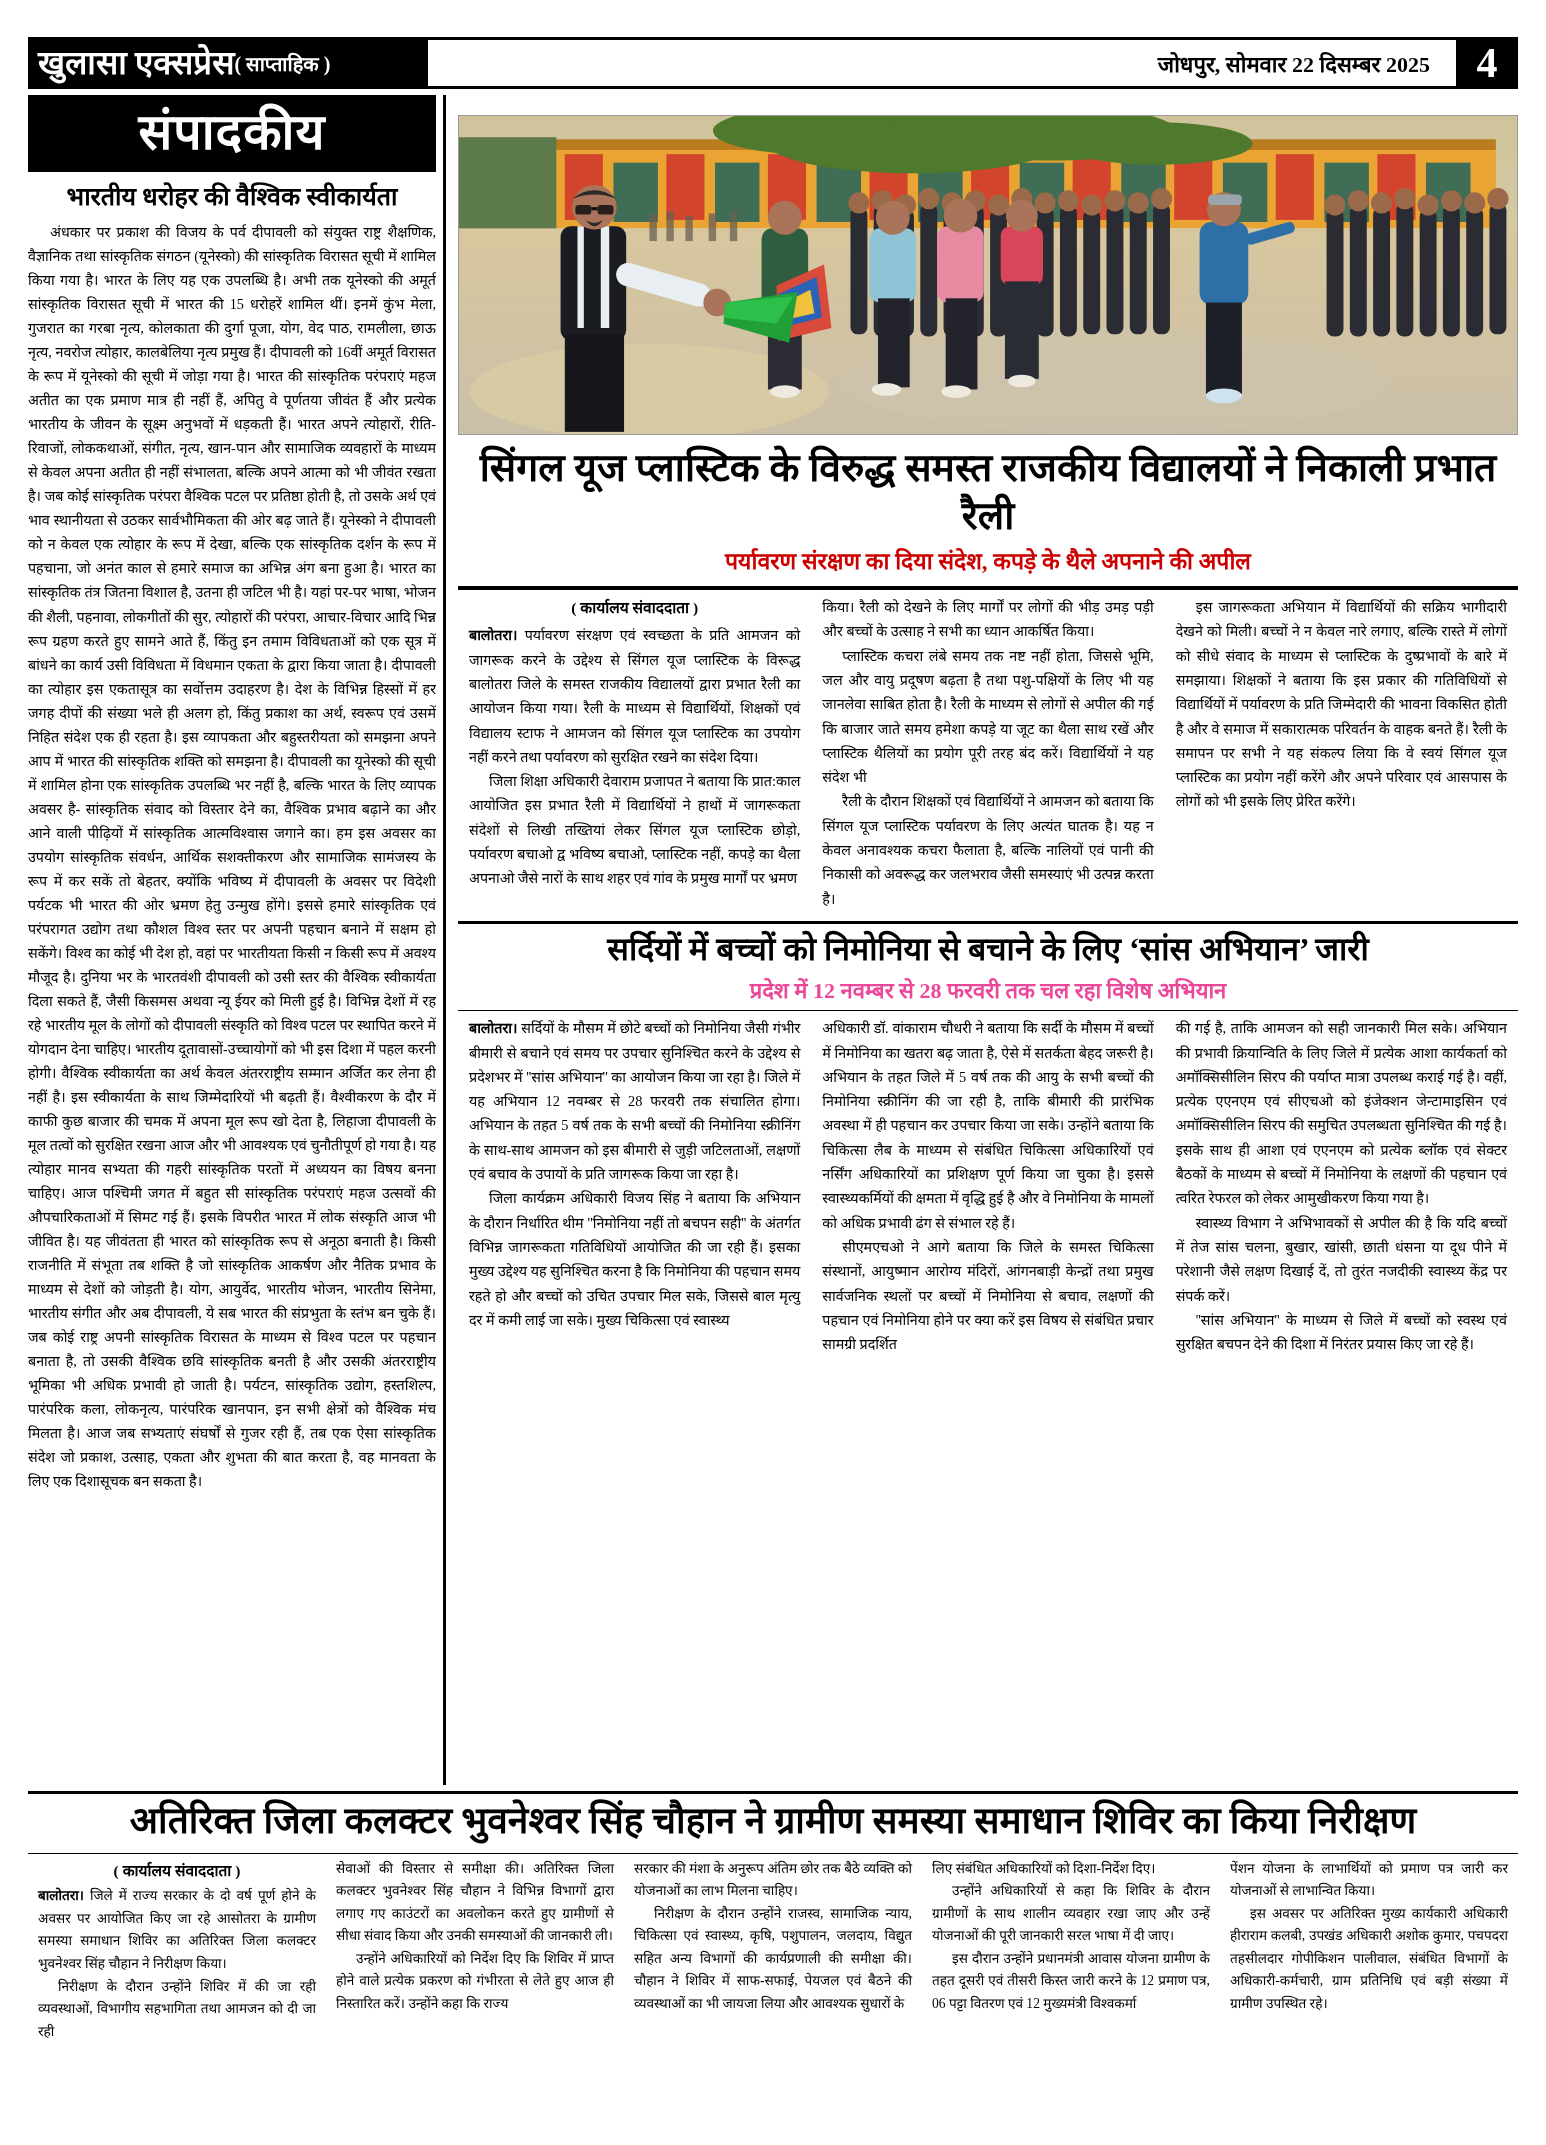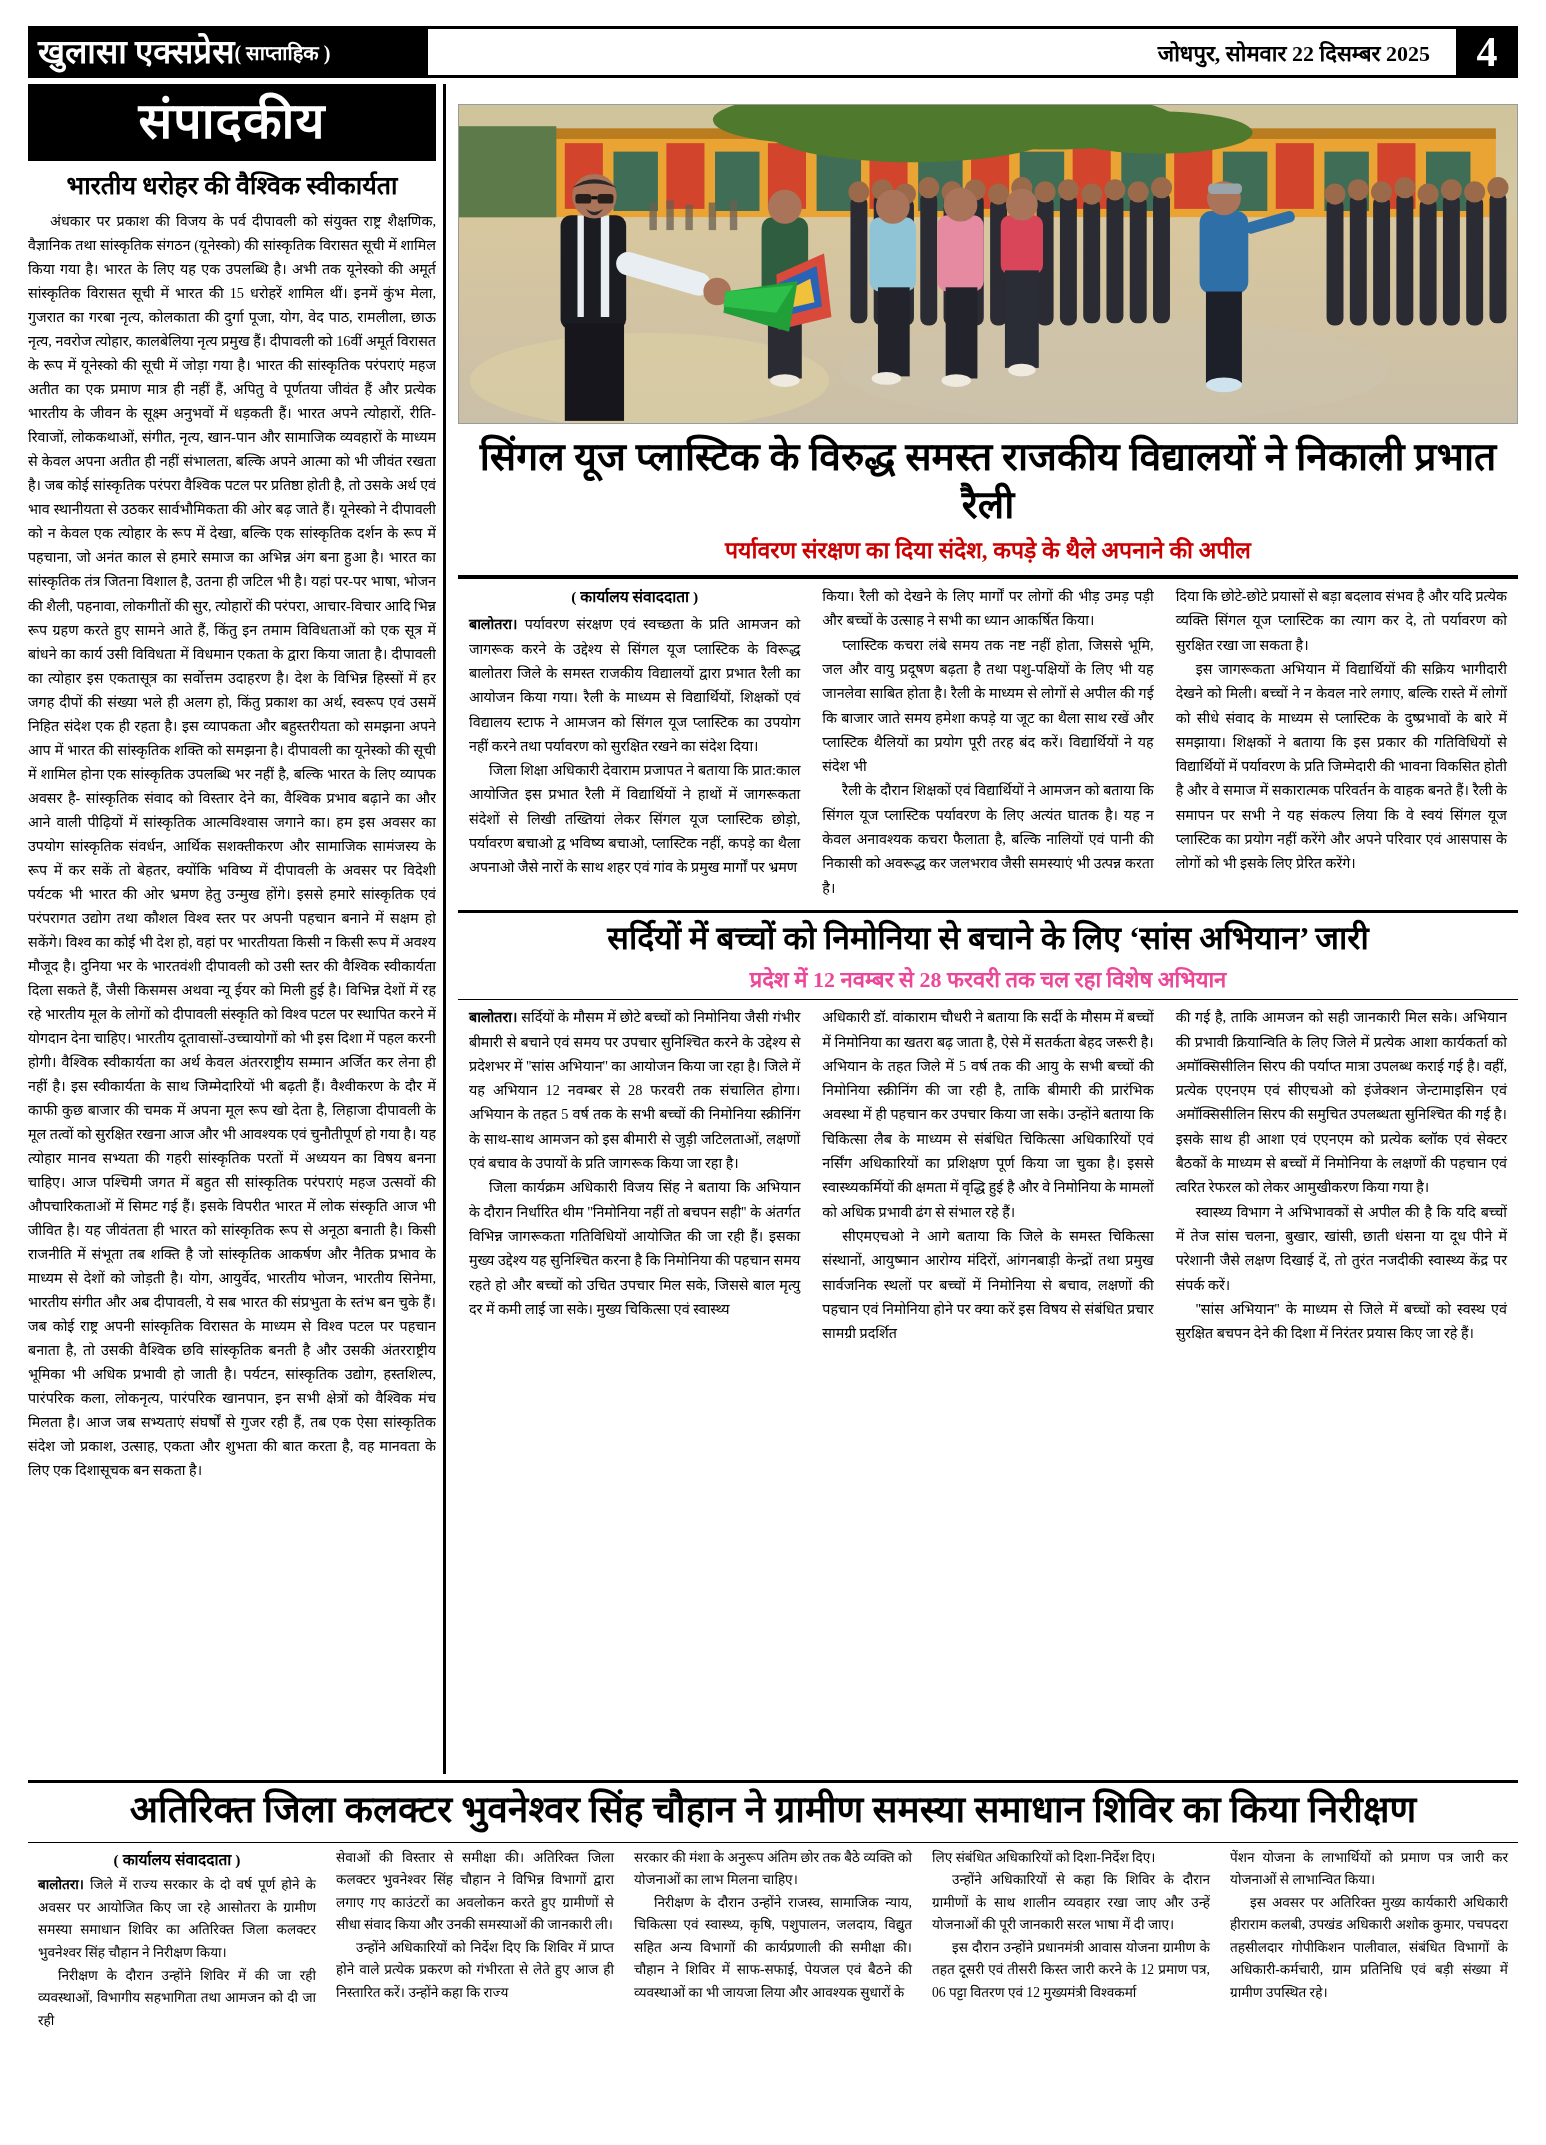--- a/index.html
+++ b/index.html
@@ -9,21 +9,21 @@
   }
   body {
     width: 1546px; height: 2145px;
     font-family: "Liberation Serif", "DejaVu Serif", serif;
     color: #000;
     position: relative;
     overflow: hidden;
   }
   .page {
     position: absolute;
-    left: 0; top: 0;
+    left: 0; top: 11px;
     width: 1546px; height: 1552px;
     background: #fff;
     padding: 26px 28px 10px 28px;
   }
 
   
   .masthead {
     display: flex;
     align-items: stretch;
     height: 52px;
@@ -433,21 +433,20 @@
           <div class="byline">( कार्यालय संवाददाता )</div>
           <p class="noind"><span class="dateline">बालोतरा।</span><span> पर्यावरण संरक्षण एवं स्वच्छता के प्रति आमजन को जागरूक करने के उद्देश्य से सिंगल यूज प्लास्टिक के विरूद्ध बालोतरा जिले के समस्त राजकीय विद्यालयों द्वारा प्रभात रैली का आयोजन किया गया। रैली के माध्यम से विद्यार्थियों, शिक्षकों एवं विद्यालय स्टाफ ने आमजन को सिंगल यूज प्लास्टिक का उपयोग नहीं करने तथा पर्यावरण को सुरक्षित रखने का संदेश दिया।</span></p>
           <p>जिला शिक्षा अधिकारी देवाराम प्रजापत ने बताया कि प्रात:काल आयोजित इस प्रभात रैली में विद्यार्थियों ने हाथों में जागरूकता संदेशों से लिखी तख्तियां लेकर सिंगल यूज प्लास्टिक छोड़ो, पर्यावरण बचाओ द्व भविष्य बचाओ, प्लास्टिक नहीं, कपड़े का थैला अपनाओ जैसे नारों के साथ शहर एवं गांव के प्रमुख मार्गों पर भ्रमण</p>
         </div>
         <div class="col">
           <p class="noind">किया। रैली को देखने के लिए मार्गों पर लोगों की भीड़ उमड़ पड़ी और बच्चों के उत्साह ने सभी का ध्यान आकर्षित किया।</p>
           <p>प्लास्टिक कचरा लंबे समय तक नष्ट नहीं होता, जिससे भूमि, जल और वायु प्रदूषण बढ़ता है तथा पशु-पक्षियों के लिए भी यह जानलेवा साबित होता है। रैली के माध्यम से लोगों से अपील की गई कि बाजार जाते समय हमेशा कपड़े या जूट का थैला साथ रखें और प्लास्टिक थैलियों का प्रयोग पूरी तरह बंद करें। विद्यार्थियों ने यह संदेश भी</p>
           <p>रैली के दौरान शिक्षकों एवं विद्यार्थियों ने आमजन को बताया कि सिंगल यूज प्लास्टिक पर्यावरण के लिए अत्यंत घातक है। यह न केवल अनावश्यक कचरा फैलाता है, बल्कि नालियों एवं पानी की निकासी को अवरूद्ध कर जलभराव जैसी समस्याएं भी उत्पन्न करता है।</p>
         </div>
         <div class="col">
-          <p class="noind">दिया कि छोटे-छोटे प्रयासों से बड़ा बदलाव संभव है और यदि प्रत्येक व्यक्ति सिंगल यूज प्लास्टिक का त्याग कर दे, तो पर्यावरण को सुरक्षित रखा जा सकता है।</p>
           <p>इस जागरूकता अभियान में विद्यार्थियों की सक्रिय भागीदारी देखने को मिली। बच्चों ने न केवल नारे लगाए, बल्कि रास्ते में लोगों को सीधे संवाद के माध्यम से प्लास्टिक के दुष्प्रभावों के बारे में समझाया। शिक्षकों ने बताया कि इस प्रकार की गतिविधियों से विद्यार्थियों में पर्यावरण के प्रति जिम्मेदारी की भावना विकसित होती है और वे समाज में सकारात्मक परिवर्तन के वाहक बनते हैं। रैली के समापन पर सभी ने यह संकल्प लिया कि वे स्वयं सिंगल यूज प्लास्टिक का प्रयोग नहीं करेंगे और अपने परिवार एवं आसपास के लोगों को भी इसके लिए प्रेरित करेंगे।</p>
         </div>
       </div>
 
       <div class="art2-wrap">
         <div class="rule-thick"></div>
         <div class="art-head2">सर्दियों में बच्चों को निमोनिया से बचाने के लिए ‘सांस अभियान’ जारी</div>
         <div class="art-subhead2">प्रदेश में 12 नवम्बर से 28 फरवरी तक चल रहा विशेष अभियान</div>
         <div class="rule-thin"></div>
 

